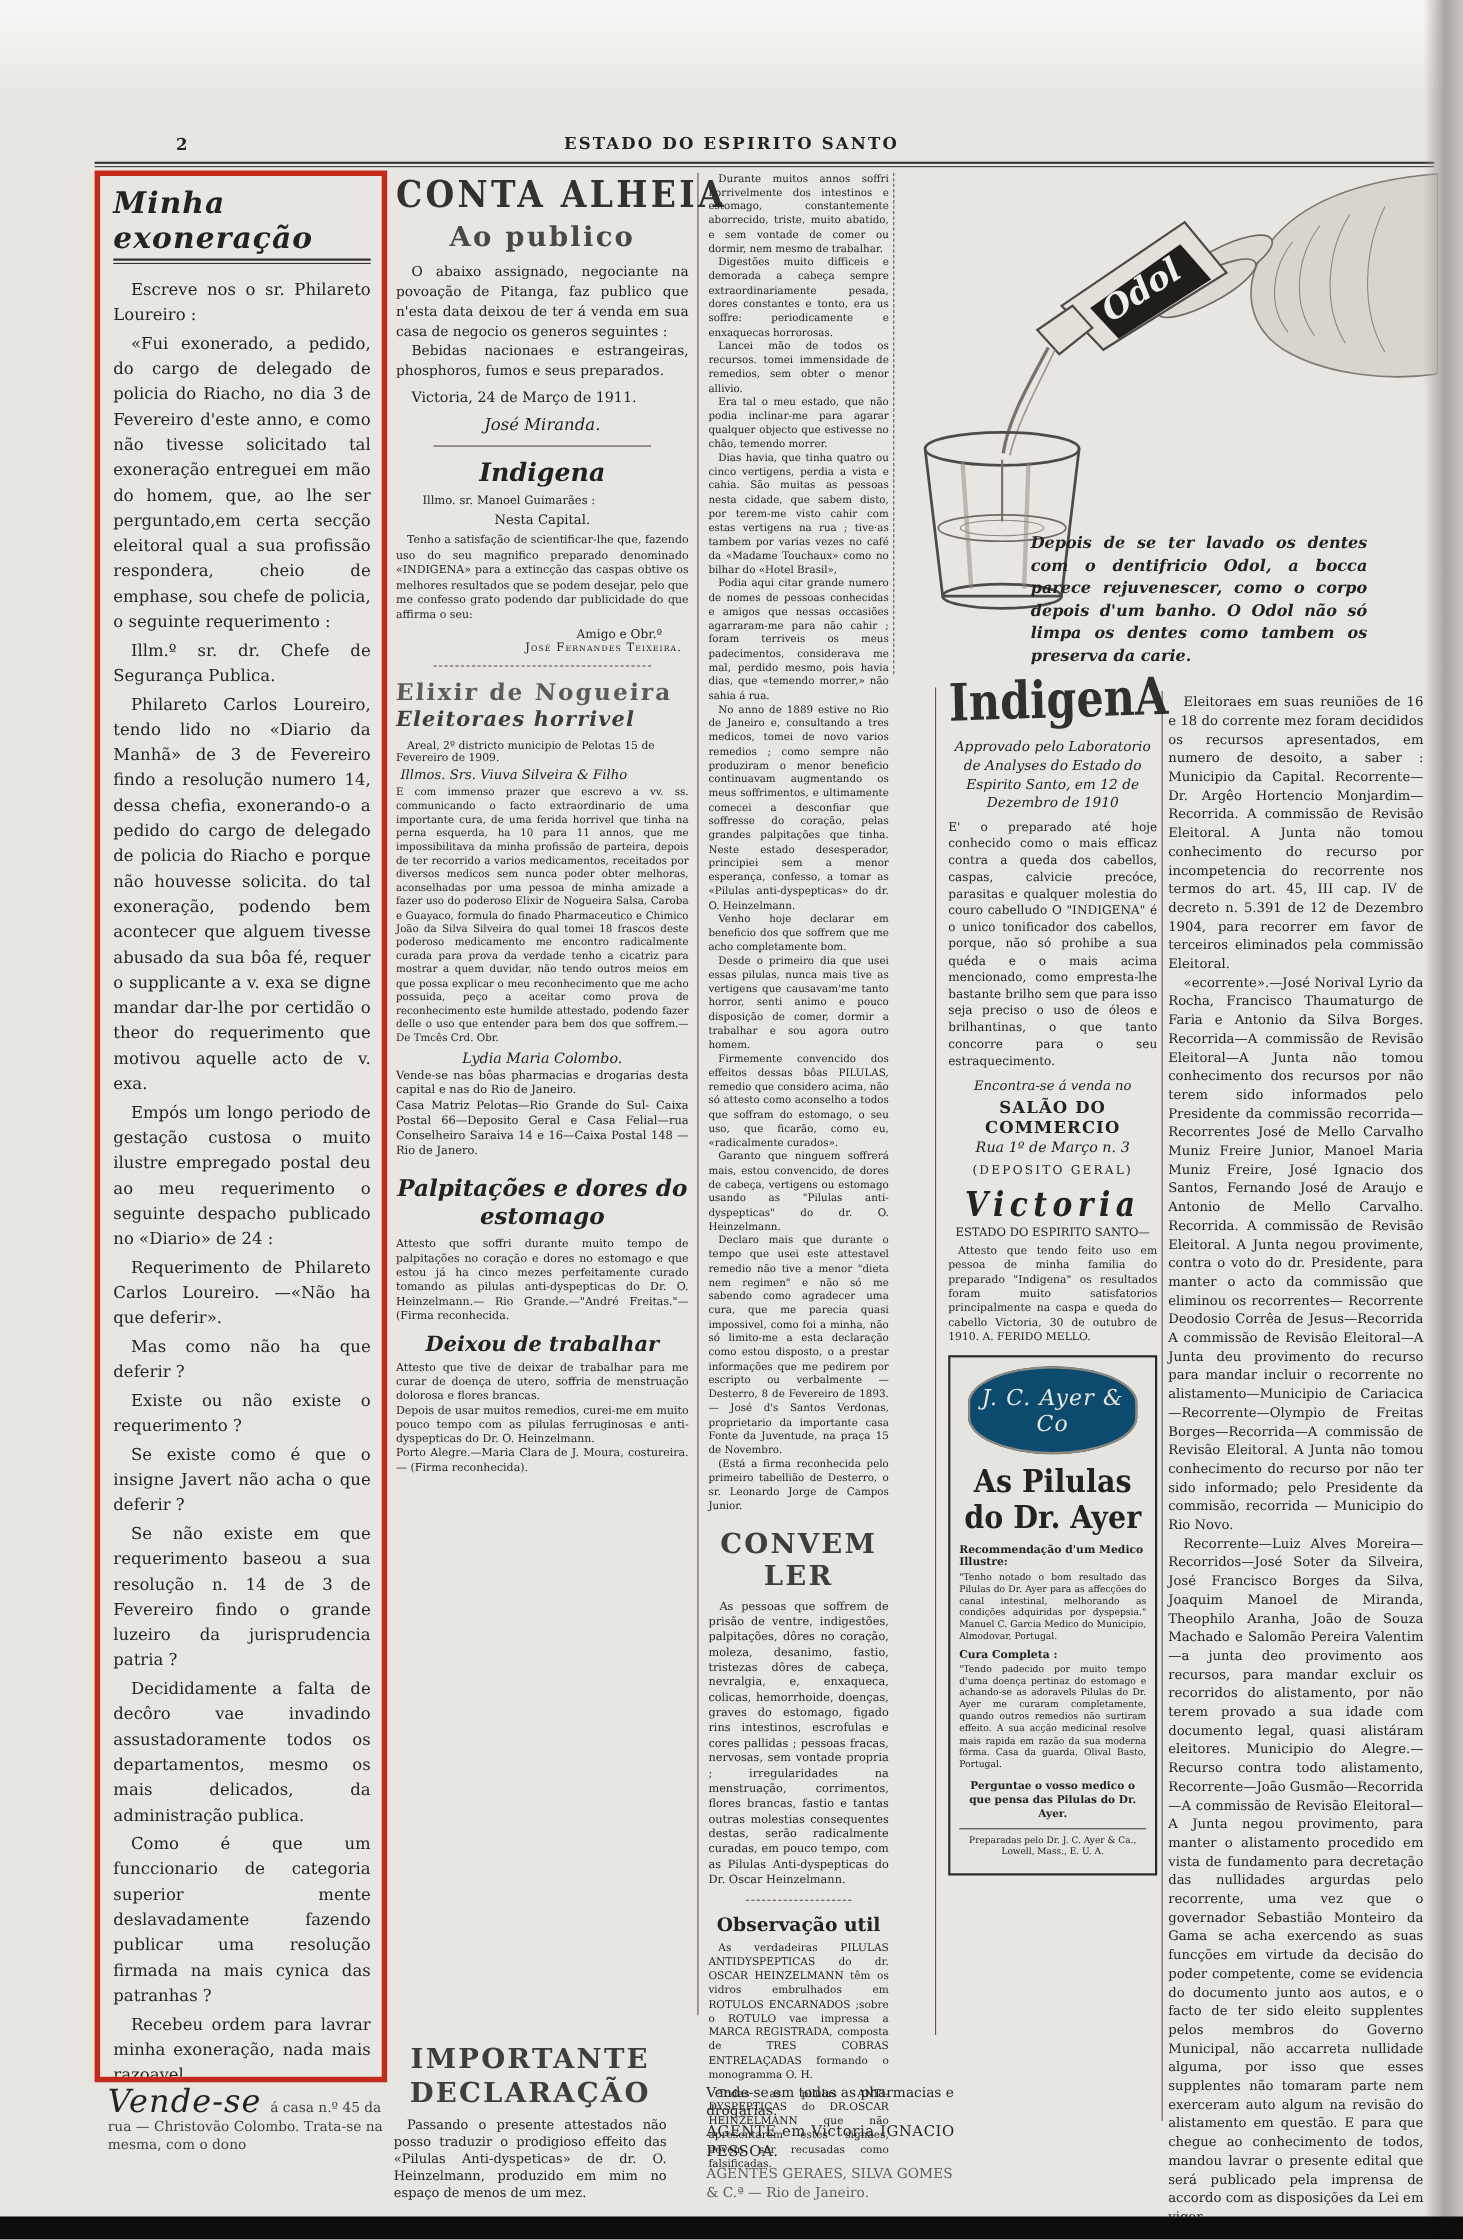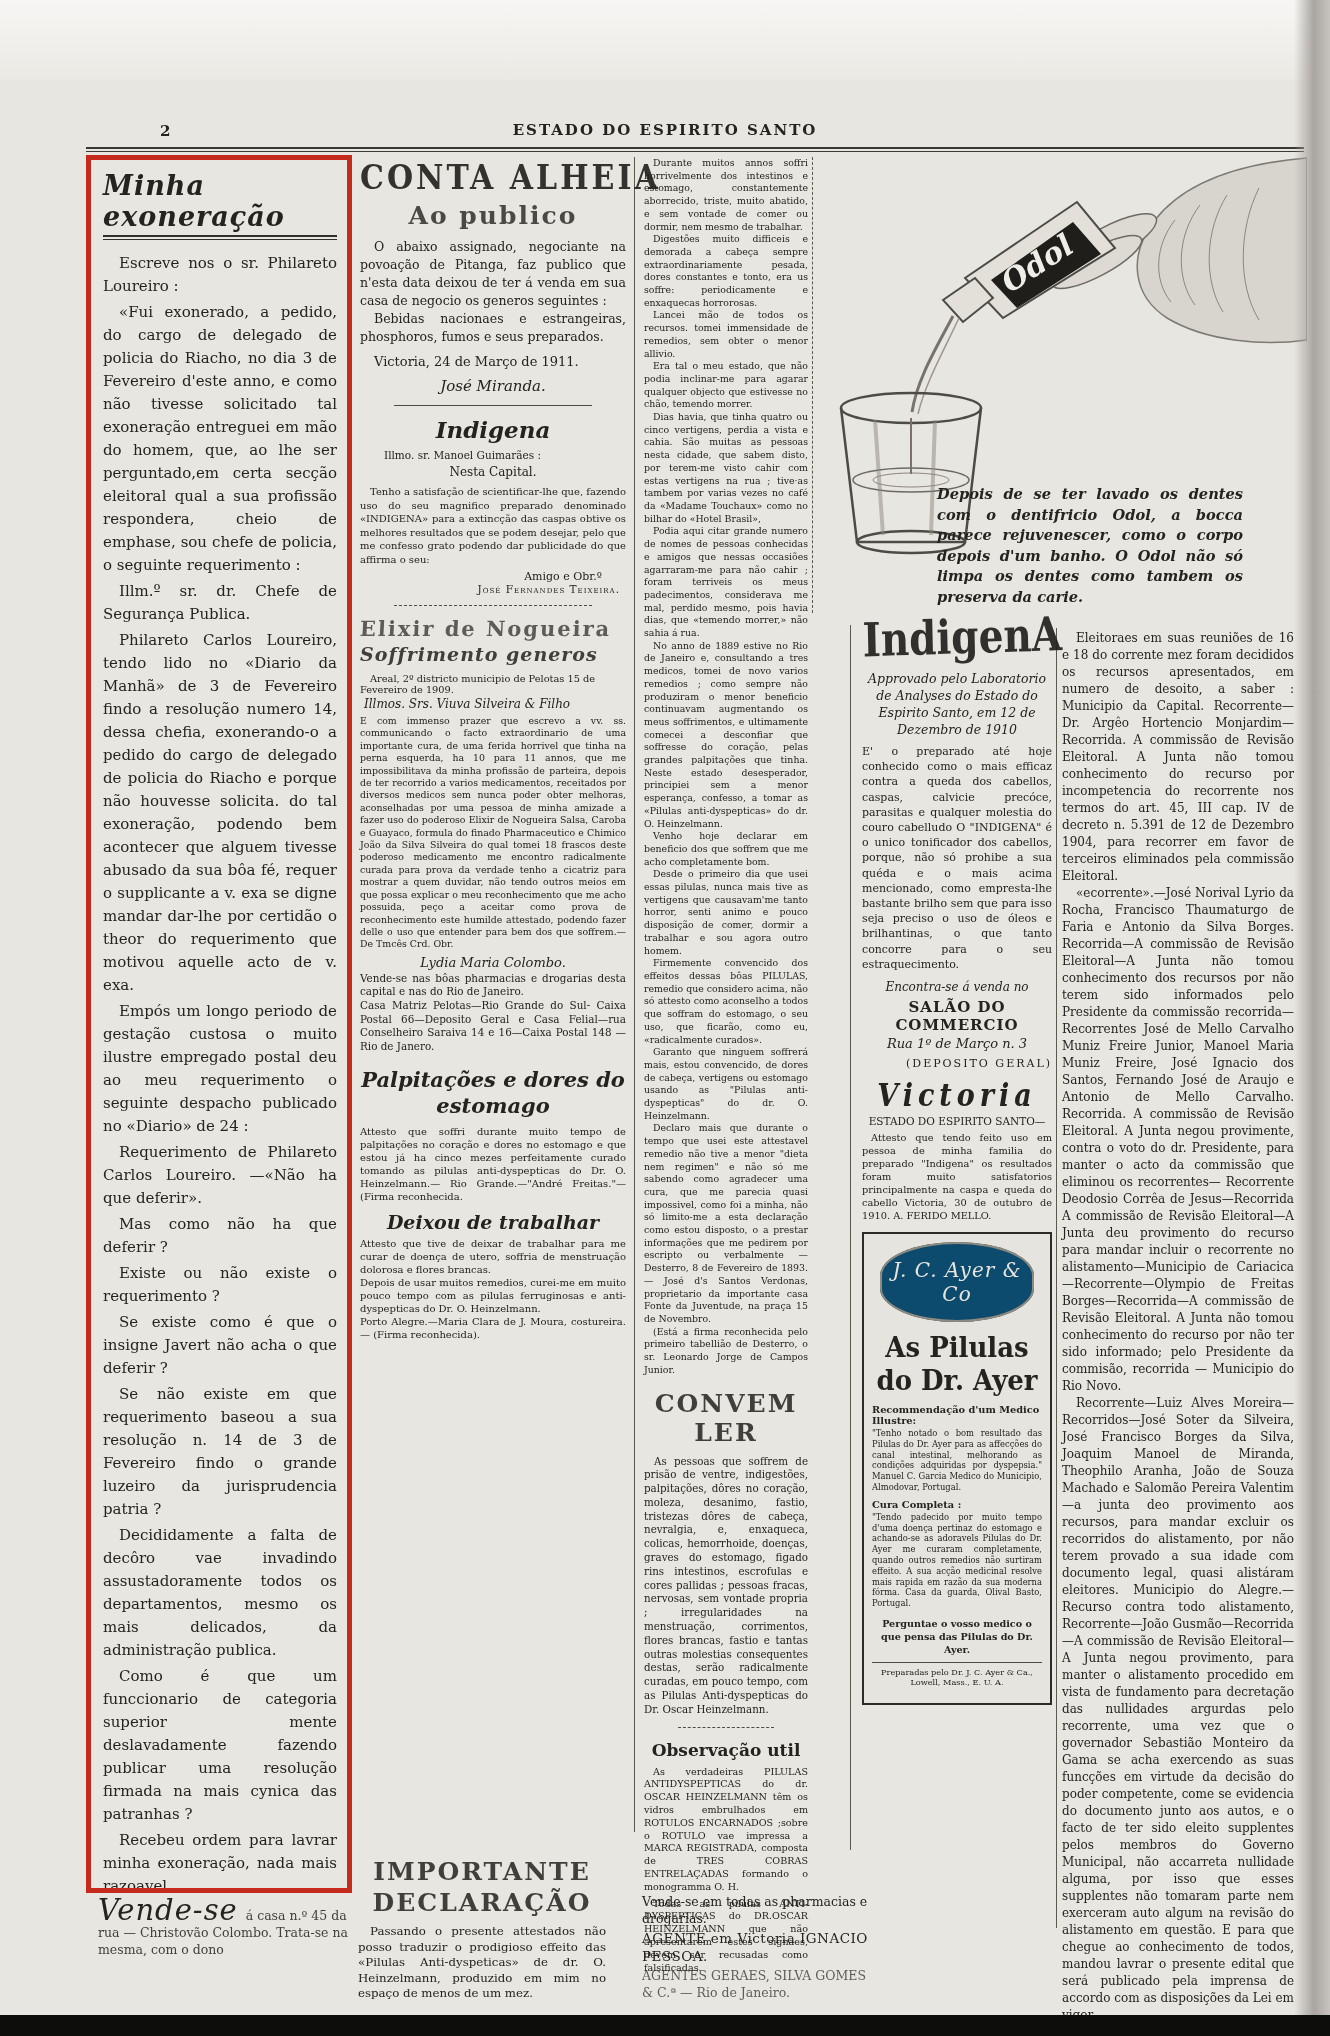--- a/index.html
+++ b/index.html
@@ -78,21 +78,21 @@
 
   
   .col4{position:absolute;left:862px;top:612px;width:190px;}
   .ind-logo{font-size:39px;font-weight:bold;white-space:nowrap;margin:0 0 12px;
         transform:scaleY(1.2) rotate(-1.5deg);transform-origin:left top;opacity:.93;}
   .ind-appr{font-size:12.5px;font-style:italic;text-align:center;line-height:17px;margin:10px 0 6px;}
   .p4{font-size:11px;line-height:15.2px;text-align:justify;margin:0;}
   .venda{font-size:12px;font-style:italic;text-align:center;margin:8px 0 2px;}
   .salao{font-size:15px;font-weight:bold;text-align:center;letter-spacing:1px;margin:4px 0 2px;}
   .rua{font-size:13px;font-style:italic;text-align:center;margin:2px 0;}
-  .depg{font-size:11px;text-align:right;letter-spacing:2px;margin:6px 0 10px;}
+  .depg{font-size:11px;text-align:center;letter-spacing:2px;margin:6px 0 10px;}
   .vict{font-size:27px;font-weight:bold;font-style:italic;letter-spacing:5px;text-align:center;
         margin:6px 0 2px;transform:scaleY(1.15);}
   .state{font-size:10.5px;text-align:center;margin:4px 0;}
   .p4b{font-size:9.8px;line-height:13px;text-align:justify;text-indent:9px;margin:0 0 10px;}
   .ayer{border:2px solid #2c2b27;padding:8px;background:#e6e4df;}
   .ayer-plate{background:#0c4a6e;color:#e8e5de;border-radius:50%/42%;text-align:center;
         padding:16px 4px;font-style:italic;font-size:20px;letter-spacing:1px;
         box-shadow:inset 0 0 0 2px #8f8a7f;margin:0 8px 12px;}
   .ayer-t{font-size:26px;font-weight:bold;text-align:center;line-height:30px;margin:2px 0 10px;
         transform:scaleY(1.1);}
@@ -158,21 +158,21 @@
 
     <h3 class="h-indigena">Indigena</h3>
     <p class="salut">Illmo. sr. Manoel Guimarães :</p>
     <p class="place">Nesta Capital.</p>
     <p class="p2b">Tenho a satisfação de scientificar-lhe que, fazendo uso do seu magnifico preparado denominado «INDIGENA» para a extincção das caspas obtive os melhores resultados que se podem desejar, pelo que me confesso grato podendo dar publicidade do que affirma o seu:</p>
     <p class="sigsm1">Amigo e Obr.º</p>
     <p class="sigsm2">José Fernandes Teixeira.</p>
     <div class="sep dash"></div>
 
     <h3 class="elixir-t1">Elixir de Nogueira</h3>
-    <h4 class="elixir-t2">Soffrimento generos</h4>
+    <h4 class="elixir-t2">Eleitoraes horrivel</h4>
     <p class="dl2">Areal, 2º districto municipio de Pelotas 15 de Fevereiro de 1909.</p>
     <p class="addr">Illmos. Srs. Viuva Silveira &amp; Filho</p>
     <p class="p2c">E com immenso prazer que escrevo a vv. ss. communicando o facto extraordinario de uma importante cura, de uma ferida horrivel que tinha na perna esquerda, ha 10 para 11 annos, que me impossibilitava da minha profissão de parteira, depois de ter recorrido a varios medicamentos, receitados por diversos medicos sem nunca poder obter melhoras, aconselhadas por uma pessoa de minha amizade a fazer uso do poderoso Elixir de Nogueira Salsa, Caroba e Guayaco, formula do finado Pharmaceutico e Chimico João da Silva Silveira do qual tomei 18 frascos deste poderoso medicamento me encontro radicalmente curada para prova da verdade tenho a cicatriz para mostrar a quem duvidar, não tendo outros meios em que possa explicar o meu reconhecimento que me acho possuida, peço a aceitar como prova de reconhecimento este humilde attestado, podendo fazer delle o uso que entender para bem dos que soffrem.—De Tmcês Crd. Obr.</p>
     <p class="sigl">Lydia Maria Colombo.</p>
     <div>
         <p class="p2d">Vende-se nas bôas pharmacias e drogarias desta capital e nas do Rio de Janeiro.</p>
         <p class="p2d">Casa Matriz Pelotas—Rio Grande do Sul- Caixa Postal 66—Deposito Geral e Casa Felial—rua Conselheiro Saraiva 14 e 16—Caixa Postal 148 —Rio de Janero.</p>
       </div>
 
     <h3 class="palp-h">Palpitações e dores do estomago</h3>

